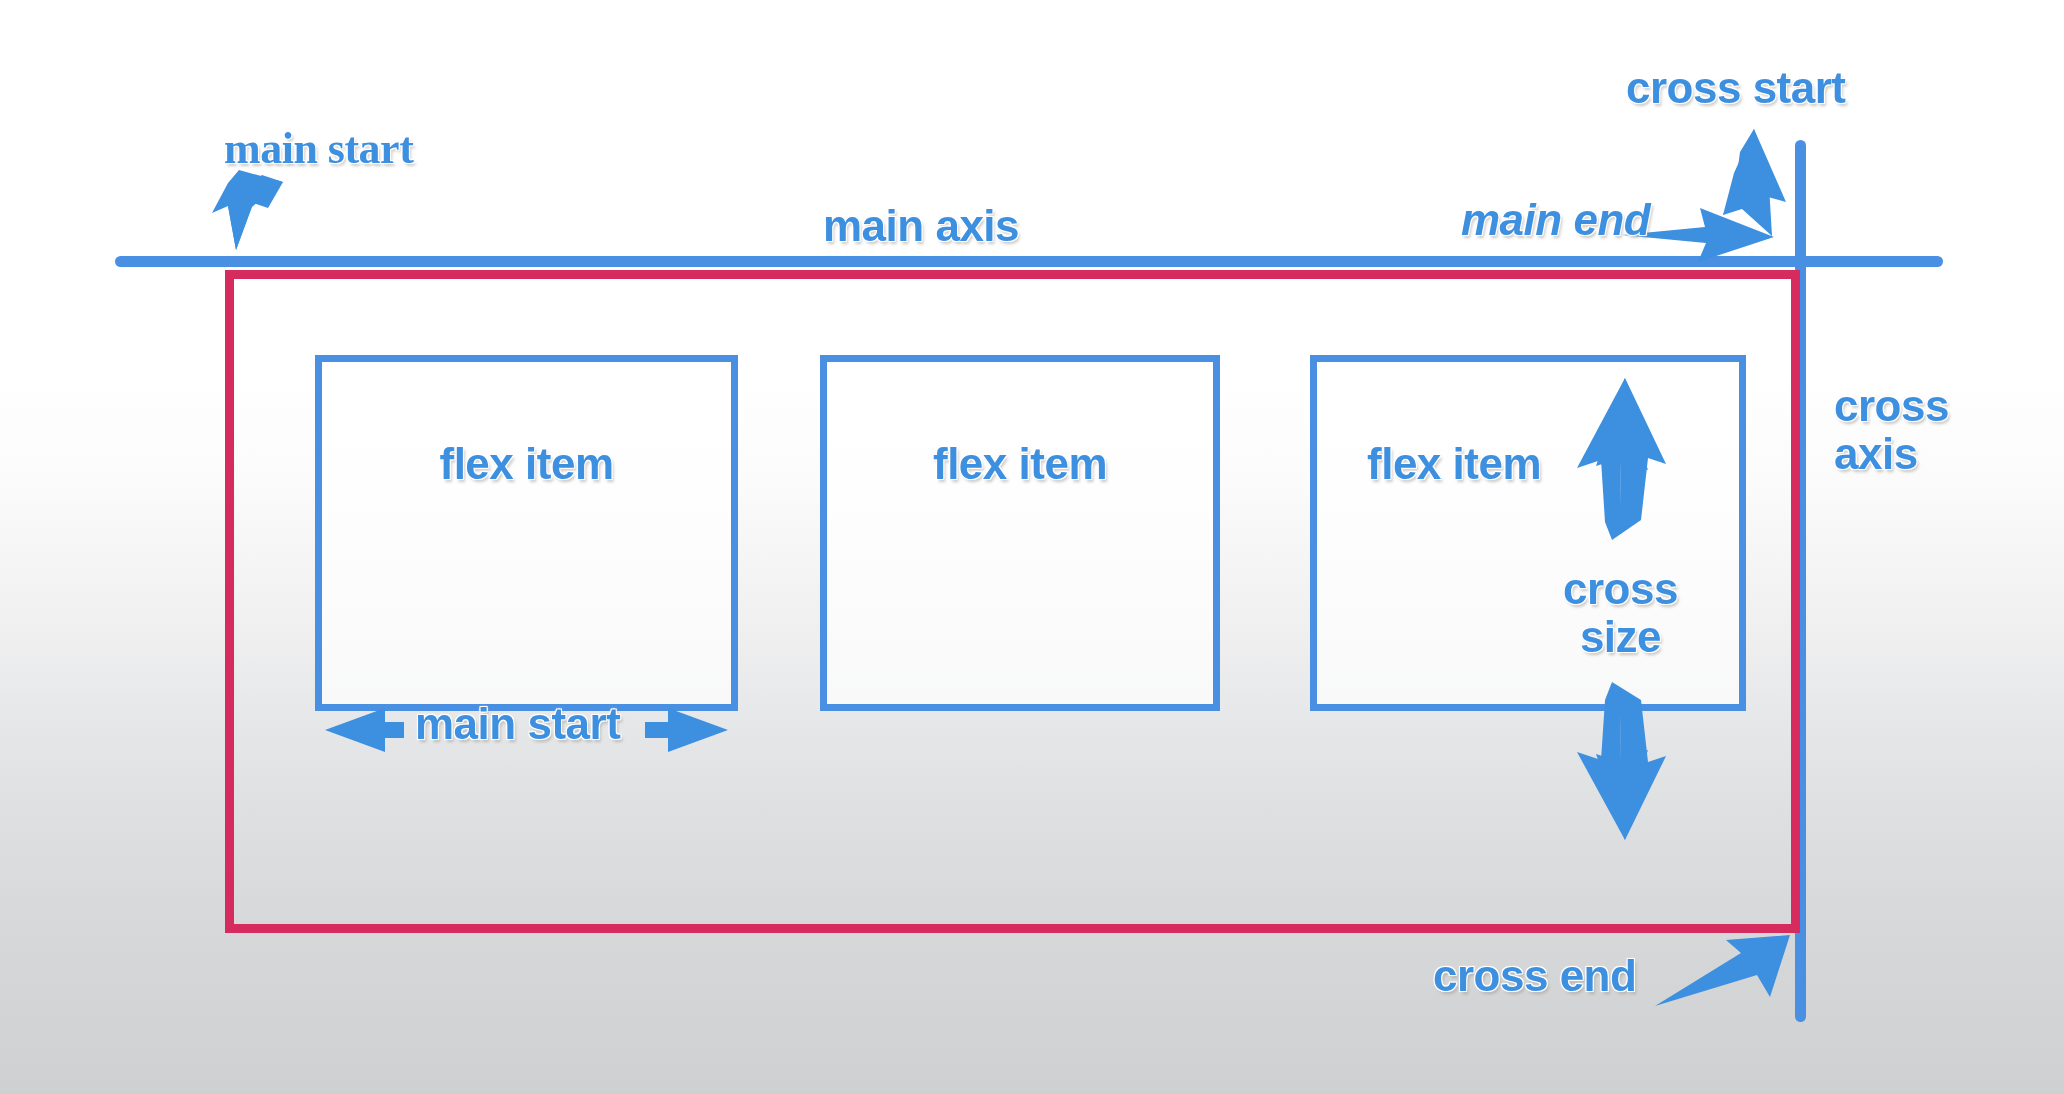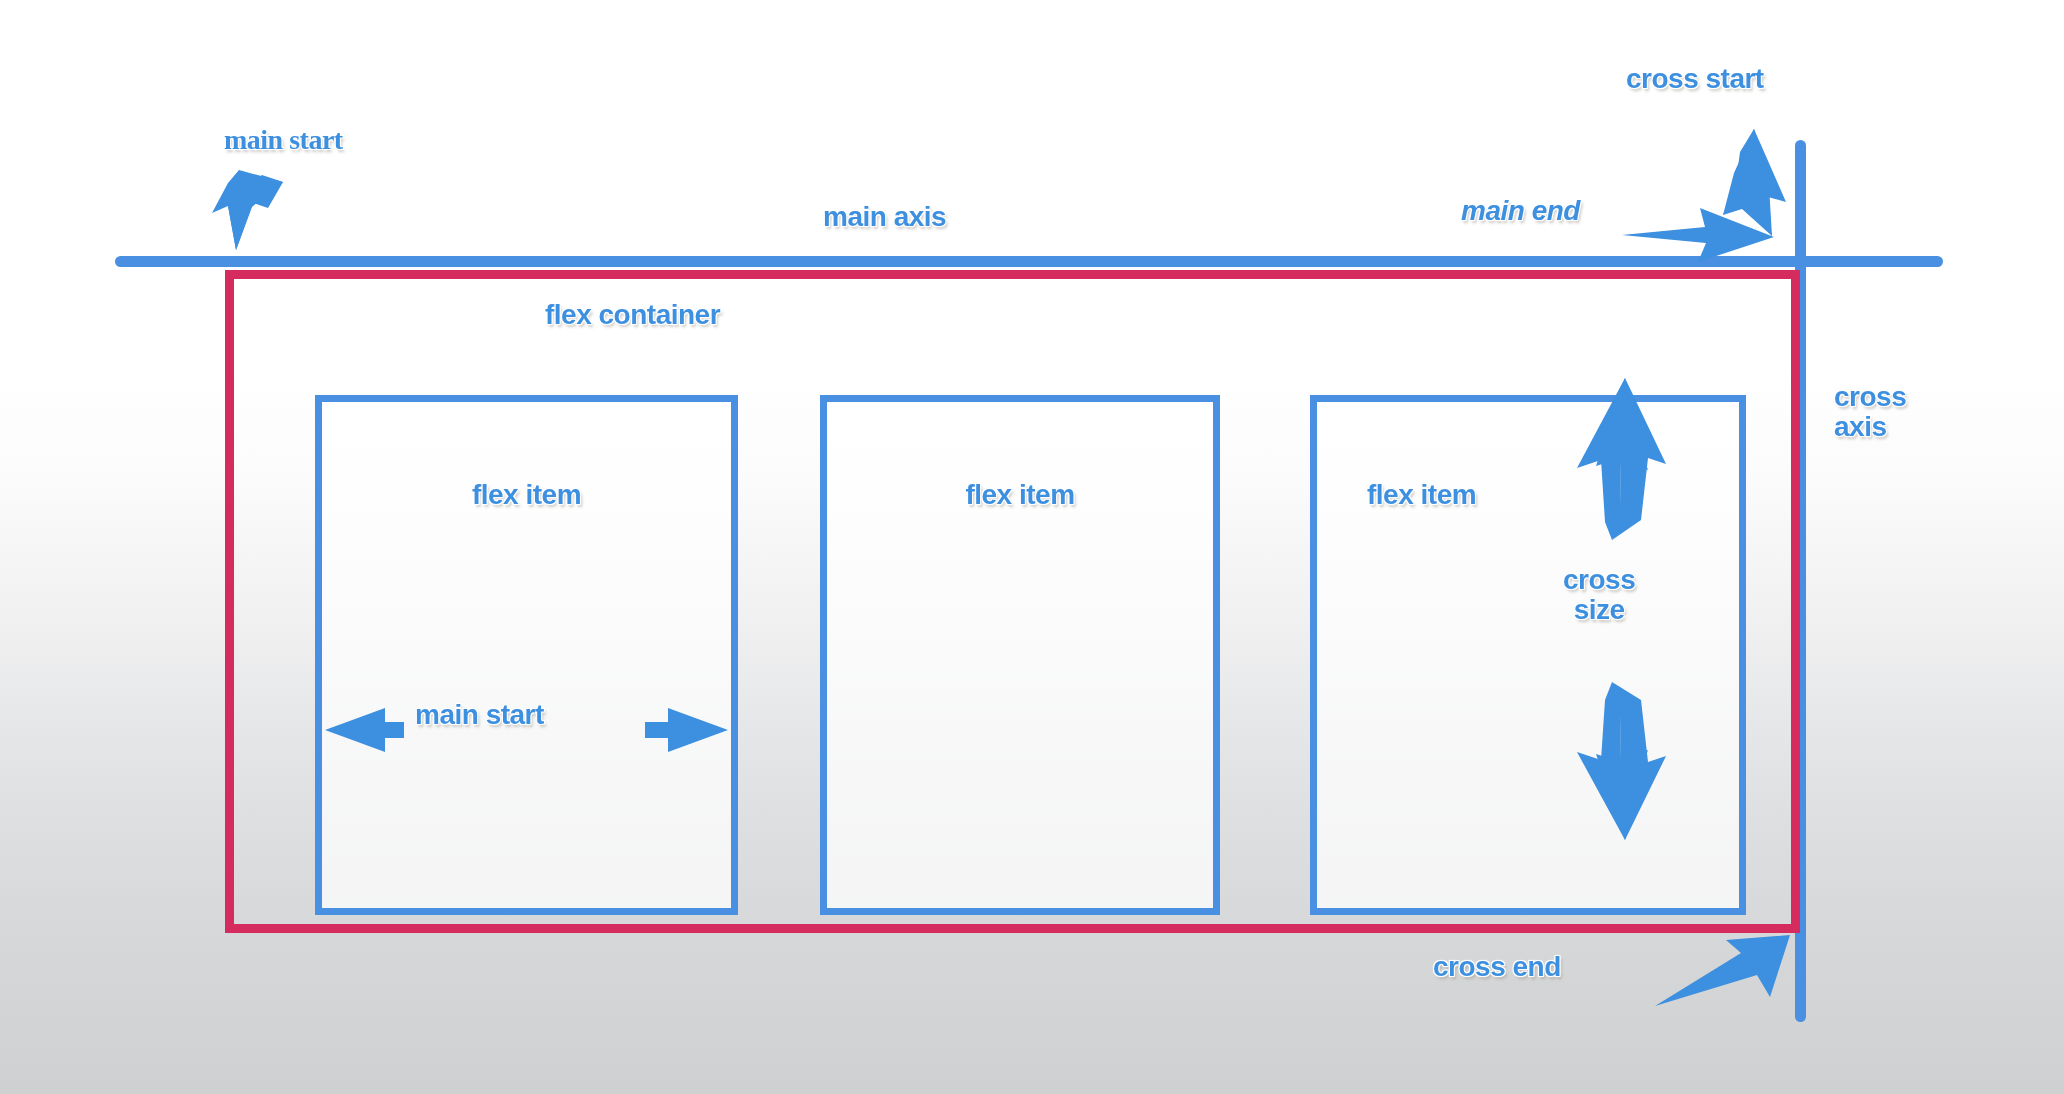--- a/index.html
+++ b/index.html
@@ -30,21 +30,21 @@
         #d1d2d3 96%,
         #cfd0d1 100%);
     overflow: hidden;
   }
 
   
   .lbl {
     position: absolute;
     color: #3d8fe0;
     font-weight: bold;
-    font-size: 28px;
+    font-size: 44px;
     line-height: 1.08;
     letter-spacing: -0.5px;
     white-space: pre;
     text-shadow:
        0 0  3px #ffffff,
        1px 1px 0 #ffffff,
       -1px 1px 0 #ffffff,
        1px -1px 0 #ffffff,
       -1px -1px 0 #ffffff,
        2px 3px 3px rgba(140,130,120,0.45);
@@ -78,25 +78,24 @@
     height: 663px;
     border: 9px solid #d62b5e;
     box-sizing: border-box;
     background: transparent;
   }
 
   
   .flex-item {
     position: absolute;
     top: 355px;
-    height: 520px;
+    height: 356px;
     border: 7px solid #4a90e2;
     box-sizing: border-box;
     background: rgba(255,255,255,0.72);
-    margin-top: 40px;
   }
   #flex-item-1 { left: 315px; width: 423px; }
   #flex-item-2 { left: 820px; width: 400px; }
   #flex-item-3 { left: 1310px; width: 436px; }
 
   .item-label {
     position: absolute;
     top: 78px;
     width: 100%;
     text-align: center;
@@ -198,20 +197,19 @@
 
   <span class="lbl" id="label-main-end">main end</span>
 
   <span class="lbl" id="label-cross-start">cross start</span>
 
   <span class="lbl" id="label-cross-axis">cross
 axis</span>
 
   <span class="lbl" id="label-cross-end">cross end</span>
 
-  <span class="lbl" id="label-flex-container">flex container</span>
 
   <span class="lbl" id="label-main-size">main start</span>
 
   <span class="lbl" id="label-cross-size">cross
 size</span>
 
 </div>
 
 </body></html>

